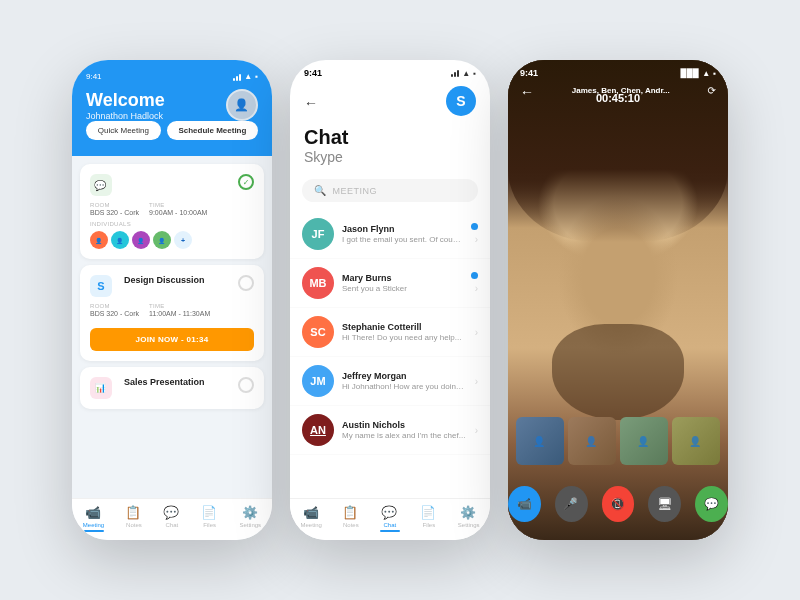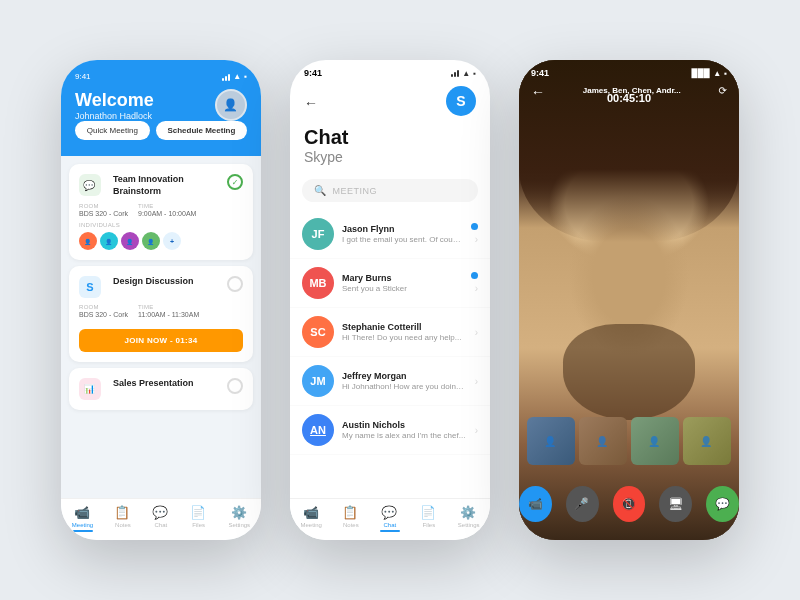--- a/index.html
+++ b/index.html
@@ -8,21 +8,21 @@
       display: flex;
       justify-content: center;
       align-items: center;
       width: 800px;
       height: 600px;
       font-family: -apple-system, BlinkMacSystemFont, 'Segoe UI', sans-serif;
       overflow: hidden;
     }
     .container {
       display: flex;
-      gap: 29px;
+      gap: 18px;
       align-items: center;
       padding: 20px;
     }
 
     
     .phone {
       border-radius: 36px;
       overflow: hidden;
       box-shadow: 0 20px 60px rgba(0,0,0,0.2);
       background: #fff;
@@ -262,21 +262,21 @@
     .chat-avatar {
       width: 32px; height: 32px; border-radius: 50%;
       flex-shrink: 0;
       display: flex; align-items: center; justify-content: center;
       font-size: 11px; font-weight: 700; color: white;
     }
     .ca1 { background: #4db6ac; }
     .ca2 { background: #ef5350; }
     .ca3 { background: #ff7043; }
     .ca4 { background: #42a5f5; }
-    .ca5 { background: #3b82f6; text-decoration: underline; }
+    .ca5 { background: #7f1d1d; text-decoration: underline; }
     .chat-info { flex: 1; min-width: 0; }
     .chat-name { font-size: 9px; font-weight: 700; color: #222; margin-bottom: 1px; }
     .chat-preview { font-size: 8px; color: #999; white-space: nowrap; overflow: hidden; text-overflow: ellipsis; }
     .chat-right { display: flex; flex-direction: column; align-items: flex-end; gap: 4px; }
     .unread-dot { width: 7px; height: 7px; border-radius: 50%; background: #2196f3; }
     .chevron-right { font-size: 10px; color: #ddd; }
 
     .phone2-nav {
       position: absolute;
       bottom: 0; left: 0; right: 0;
@@ -469,23 +469,20 @@
           </button>
         </div>
       </div>
 
       <div class="phone1-body">
 
         <div class="meeting-card">
           <div class="meeting-card-top">
             <div style="display:flex;align-items:flex-start;gap:6px;flex:1">
               <div class="meeting-card-icon">💬</div>
-              <div>
-                <div class="meeting-title">Team Innovation Brainstorm</div>
-              </div>
             </div>
             <div class="check-circle">✓</div>
           </div>
           <div class="meeting-meta">
             <div>
               <div class="meta-label">ROOM</div>
               <div class="meta-value">BDS 320 - Cork</div>
             </div>
             <div>
               <div class="meta-label">TIME</div>

